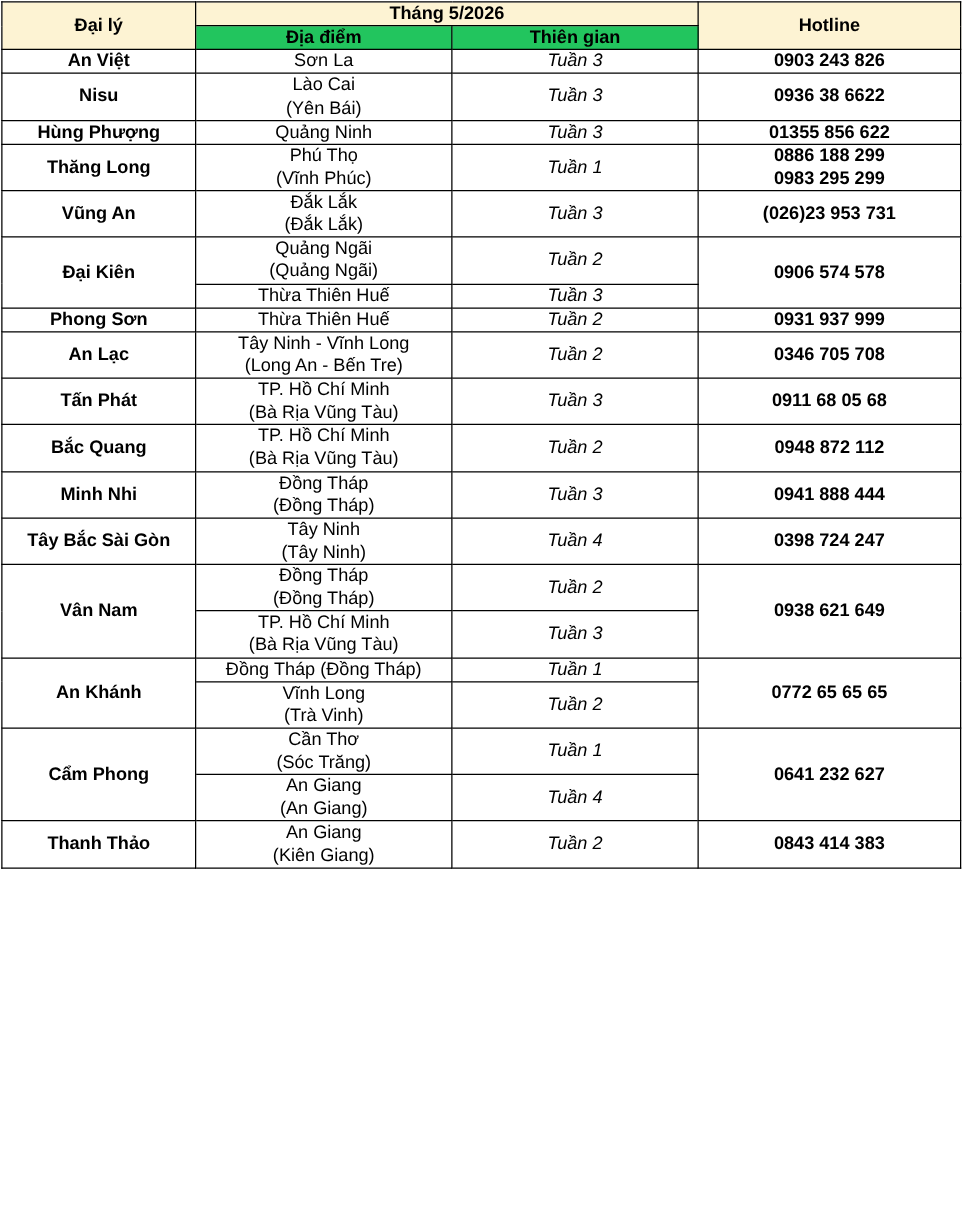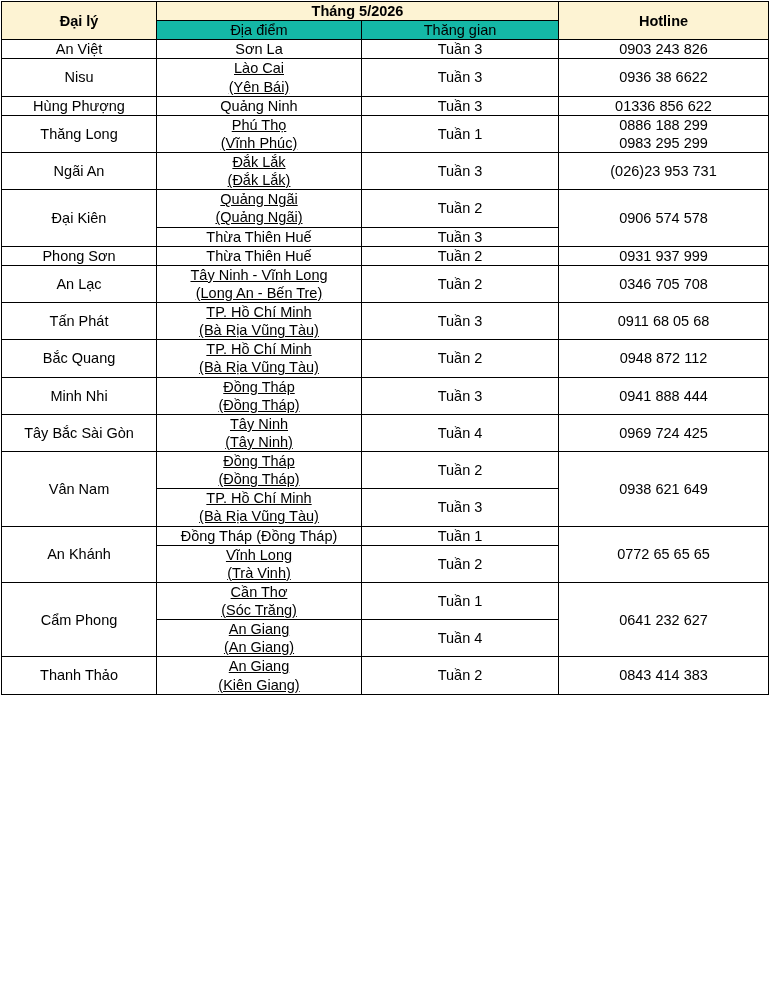--- a/index.html
+++ b/index.html
@@ -29,65 +29,66 @@
     font-size: 14.5px;
     line-height: 1.25;
   }
   .hdr {
     background: #fdf3d3;
     font-weight: bold;
     font-size: 15px;
     padding: 7px 2px;
   }
   .hdr-sub {
-    background: #14b8a6;
-    font-weight: normal;
+    background: #22c55e;
+    font-weight: bold;
     font-size: 14.5px;
     padding: 5px 2px;
   }
   .agency {
-    font-weight: normal;
+    font-weight: bold;
     font-size: 15px;
     padding: 6px 3px;
   }
   .place {
     font-weight: normal;
     padding: 6px 3px;
   }
   .time {
     font-weight: normal;
     padding: 6px 3px;
+    font-style: italic;
   }
   .hotline {
-    font-weight: normal;
+    font-weight: bold;
     font-size: 15px;
     padding: 6px 3px;
   }
-  .l2 { line-height: 1.3; text-decoration: underline; }
+  .l2 { line-height: 1.3; }
   .sub { display: block; }
 </style>
 </head>
 <body>
 
 <table id="schedule-table">
   <colgroup>
     <col style="width:155px">
     <col style="width:205px">
     <col style="width:197px">
     <col style="width:210px">
   </colgroup>
   <thead>
     <tr>
       <th class="hdr" rowspan="2">Đại lý</th>
       <th class="hdr" colspan="2">Tháng 5/2026</th>
       <th class="hdr" rowspan="2">Hotline</th>
     </tr>
     <tr>
       <th class="hdr-sub">Địa điểm</th>
-      <th class="hdr-sub">Thăng gian</th>
+      <th class="hdr-sub">Thiên gian</th>
     </tr>
   </thead>
   <tbody id="table-body">
       <tr>
         <td class="agency" rowspan="1">An Việt</td>
         <td class="place">
           <span class="sub">Sơn La</span>
         </td>
         <td class="time">Tuần 3</td>
         <td class="hotline" rowspan="1">0903 243 826</td>
@@ -100,36 +101,36 @@
         </td>
         <td class="time">Tuần 3</td>
         <td class="hotline" rowspan="1">0936 38 6622</td>
       </tr>
       <tr>
         <td class="agency" rowspan="1">Hùng Phượng</td>
         <td class="place">
           <span class="sub">Quảng Ninh</span>
         </td>
         <td class="time">Tuần 3</td>
-        <td class="hotline" rowspan="1">01336 856 622</td>
+        <td class="hotline" rowspan="1">01355 856 622</td>
       </tr>
       <tr>
         <td class="agency" rowspan="1">Thăng Long</td>
         <td class="place l2">
           <span class="sub">Phú Thọ</span>
           <span class="sub">(Vĩnh Phúc)</span>
         </td>
         <td class="time">Tuần 1</td>
         <td class="hotline" rowspan="1">
           <span class="sub">0886 188 299</span>
           <span class="sub">0983 295 299</span>
         </td>
       </tr>
       <tr>
-        <td class="agency" rowspan="1">Ngãi An</td>
+        <td class="agency" rowspan="1">Vũng An</td>
         <td class="place l2">
           <span class="sub">Đắk Lắk</span>
           <span class="sub">(Đắk Lắk)</span>
         </td>
         <td class="time">Tuần 3</td>
         <td class="hotline" rowspan="1">(026)23 953 731</td>
       </tr>
       <tr>
         <td class="agency" rowspan="2">Đại Kiên</td>
         <td class="place l2">
@@ -189,21 +190,21 @@
         <td class="time">Tuần 3</td>
         <td class="hotline" rowspan="1">0941 888 444</td>
       </tr>
       <tr>
         <td class="agency" rowspan="1">Tây Bắc Sài Gòn</td>
         <td class="place l2">
           <span class="sub">Tây Ninh</span>
           <span class="sub">(Tây Ninh)</span>
         </td>
         <td class="time">Tuần 4</td>
-        <td class="hotline" rowspan="1">0969 724 425</td>
+        <td class="hotline" rowspan="1">0398 724 247</td>
       </tr>
       <tr>
         <td class="agency" rowspan="2">Vân Nam</td>
         <td class="place l2">
           <span class="sub">Đồng Tháp</span>
           <span class="sub">(Đồng Tháp)</span>
         </td>
         <td class="time">Tuần 2</td>
         <td class="hotline" rowspan="2">0938 621 649</td>
       </tr>

